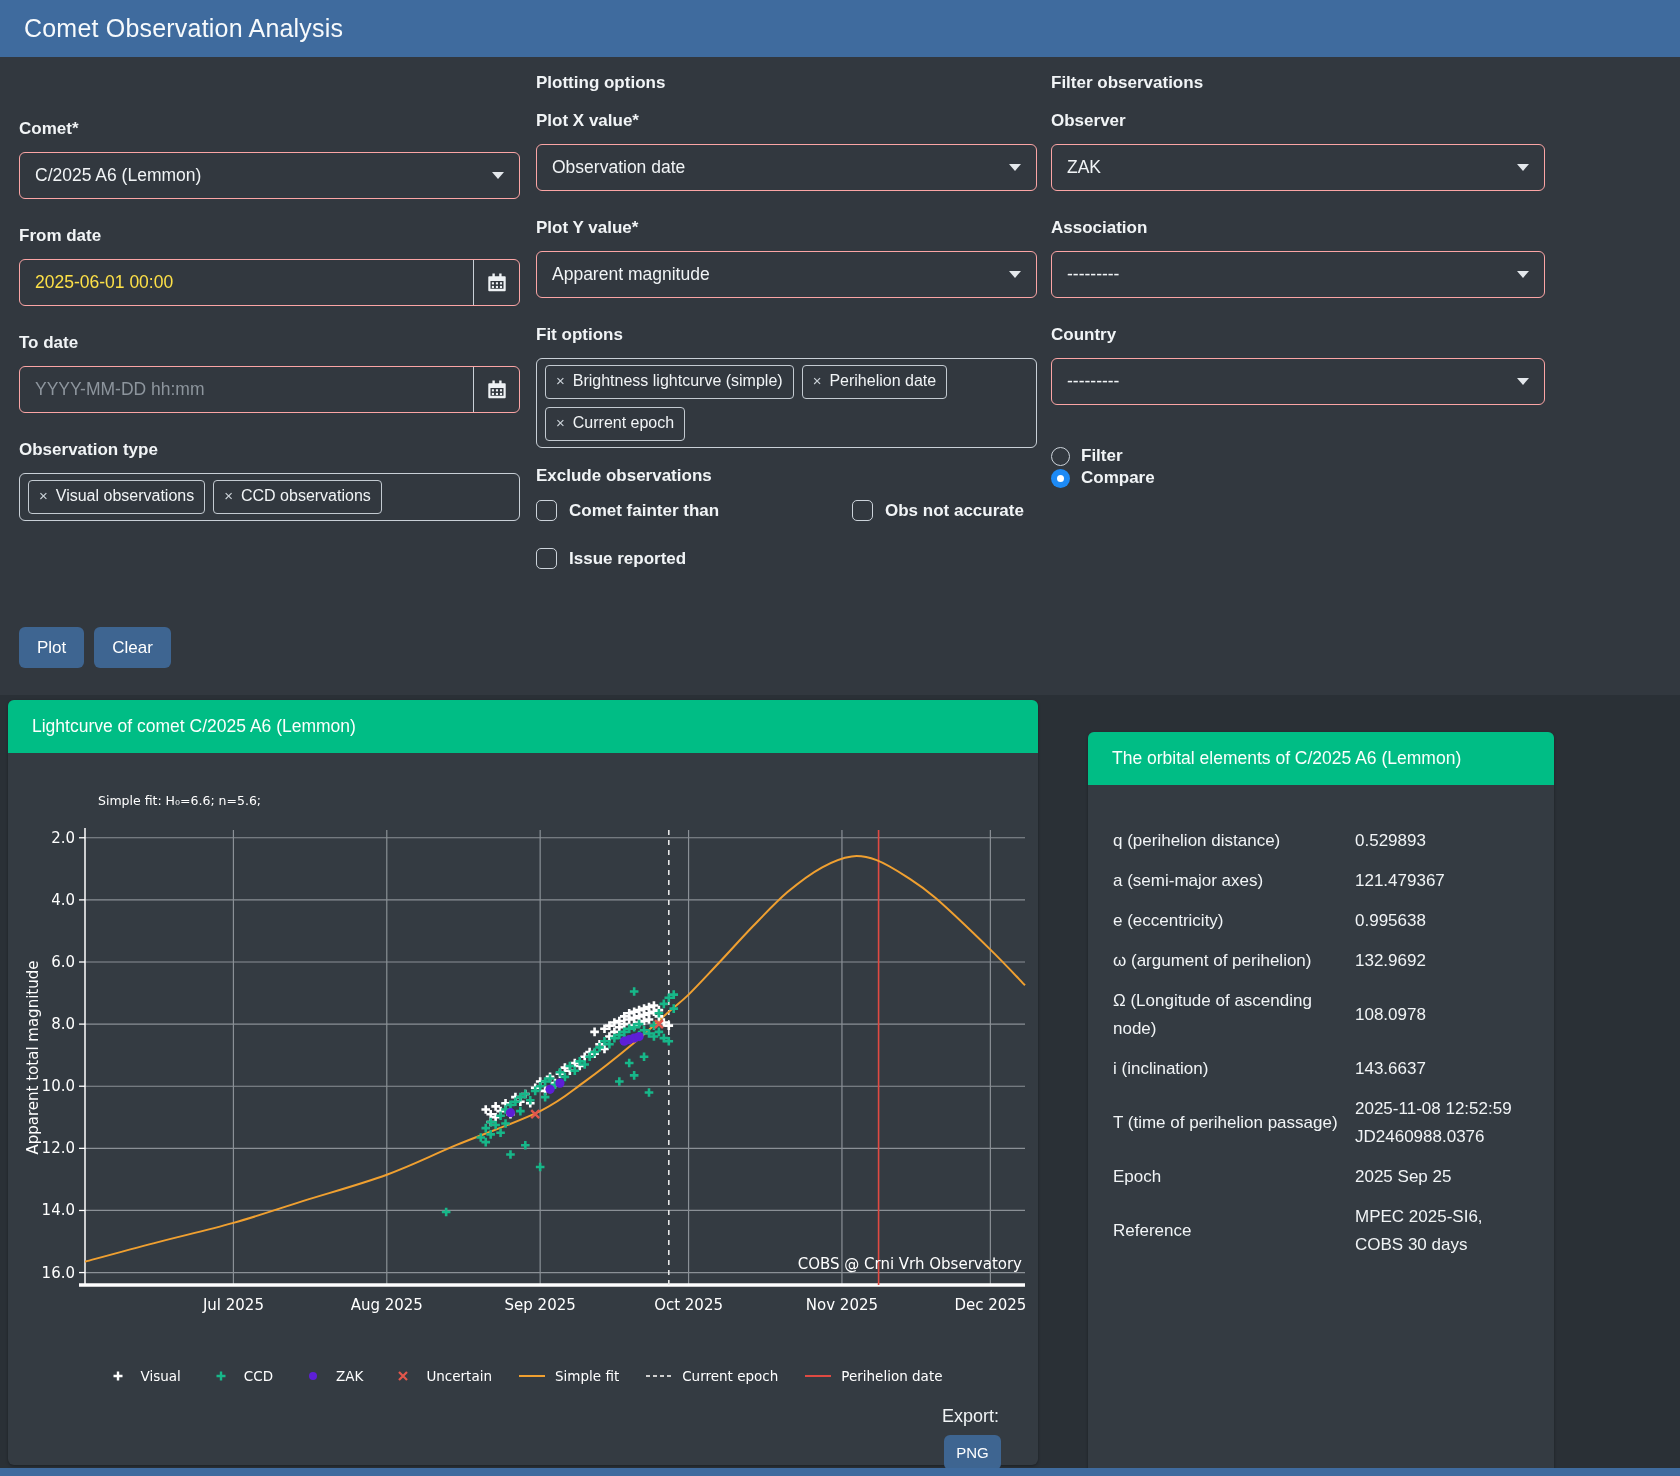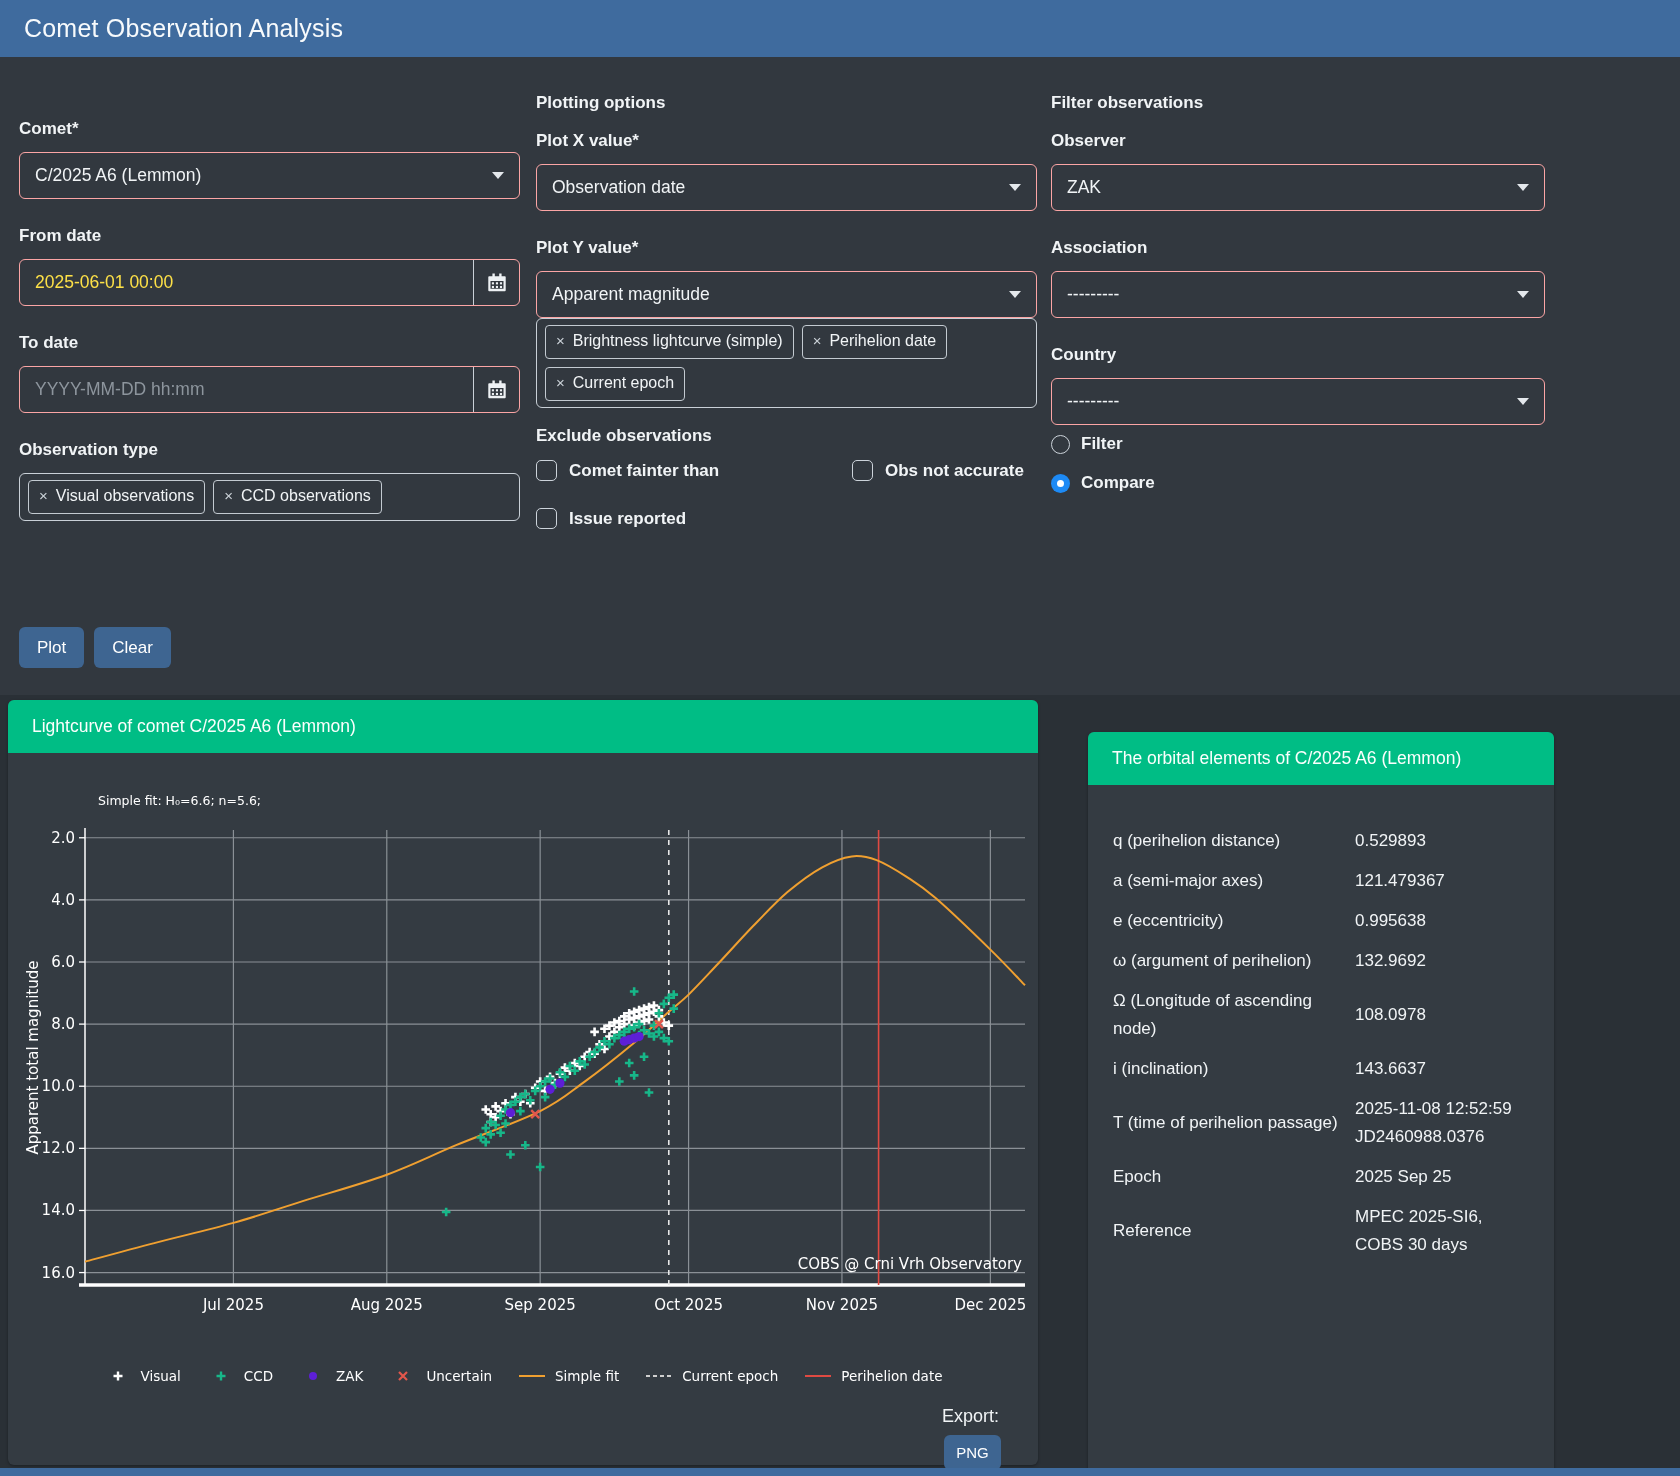--- a/index.html
+++ b/index.html
@@ -18,21 +18,21 @@
   .app-header h1{ font-size:25px; font-weight:500; color:#f7fafc; letter-spacing:.2px;}
   
   .form-section{
     position:absolute; top:57px; left:0; width:1680px; height:638px;
     background:#32383f;
   }
   .col{ position:absolute; top:0; }
   .col1{ left:19px;  width:501px; }
   .col2{ left:536px; width:501px; }
   .col3{ left:1051px;width:494px; }
-  .sec-heading{ display:block; font-size:17px; font-weight:700; line-height:23px; margin:34px 0 16px; }
+  .sec-heading{ display:block; font-size:17px; font-weight:700; line-height:23px; margin:14px 0 16px; }
   .f-label{ display:block; font-size:17px; font-weight:700; line-height:21px; margin-bottom:13px; }
   .mt-first{ margin-top:61px; }
   .mt-row{ margin-top:26px; }
   .field{
     height:47px; border:1px solid #fca5a5; border-radius:6px;
     display:flex; align-items:center; padding:0 15px; font-size:17.5px;
     background:transparent; position:relative; color:#f1f4f6;
   }
   .field .value{ flex:1 1 auto; white-space:nowrap; overflow:hidden; }
   .chevron{
@@ -54,21 +54,21 @@
     display:flex; flex-wrap:wrap; gap:8px; padding:6px 8px; align-items:center;
   }
   .chip{
     border:1px solid #c3cad1; border-radius:4px; padding:4px 10px 6px;
     font-size:16px; display:inline-flex; align-items:center; gap:8px; line-height:22px;
   }
   .chip .x{ color:#ccd3d9; font-size:15px; }
   .check-grid{ display:grid; grid-template-columns:316px auto; row-gap:27px; margin-top:13px; }
   .check-item{ display:flex; align-items:center; gap:12px; font-size:17px; font-weight:700; }
   .checkbox{ width:21px; height:21px; border:1px solid #ccd3da; border-radius:5px; flex:0 0 auto; }
-  .radio-group{ margin-top:8px; display:flex; flex-direction:column; gap:17px; }
+  .radio-group{ margin-top:40px; display:flex; flex-direction:column; gap:0; }
   .radio-item{ display:flex; align-items:center; gap:11px; font-size:17px; font-weight:700; height:22px;}
   .radio{ width:19px; height:19px; border-radius:50%; border:1.5px solid #ccd3da; flex:0 0 auto; position:relative;}
   .radio.checked{ border:none; background:#1d8af5; }
   .radio.checked::after{ content:""; position:absolute; left:6px; top:6px; width:7px; height:7px; border-radius:50%; background:#fff; }
   .btn-row{ margin-top:106px; display:flex; gap:10px; }
   .btn{
     background:#3e6591; color:#fff; border:none; border-radius:6px; height:41px;
     padding:0 18px; font-size:17px; font-family:"Liberation Sans",sans-serif; cursor:pointer;
   }
   
@@ -181,20 +181,21 @@
       <span class="value">Observation date</span>
       <span class="chevron"></span>
     </div>
 
     <label class="f-label mt-row">Plot Y value*</label>
     <div class="field">
       <span class="value">Apparent magnitude</span>
       <span class="chevron"></span>
     </div>
 
+    <label class="f-label mt-row">Fit options</label>
     <div class="chipbox" id="fit-chips">
         <span class="chip">
           <span class="x">×</span>
           <span>Brightness lightcurve (simple)</span>
         </span>
         <span class="chip">
           <span class="x">×</span>
           <span>Perihelion date</span>
         </span>
         <span class="chip">

